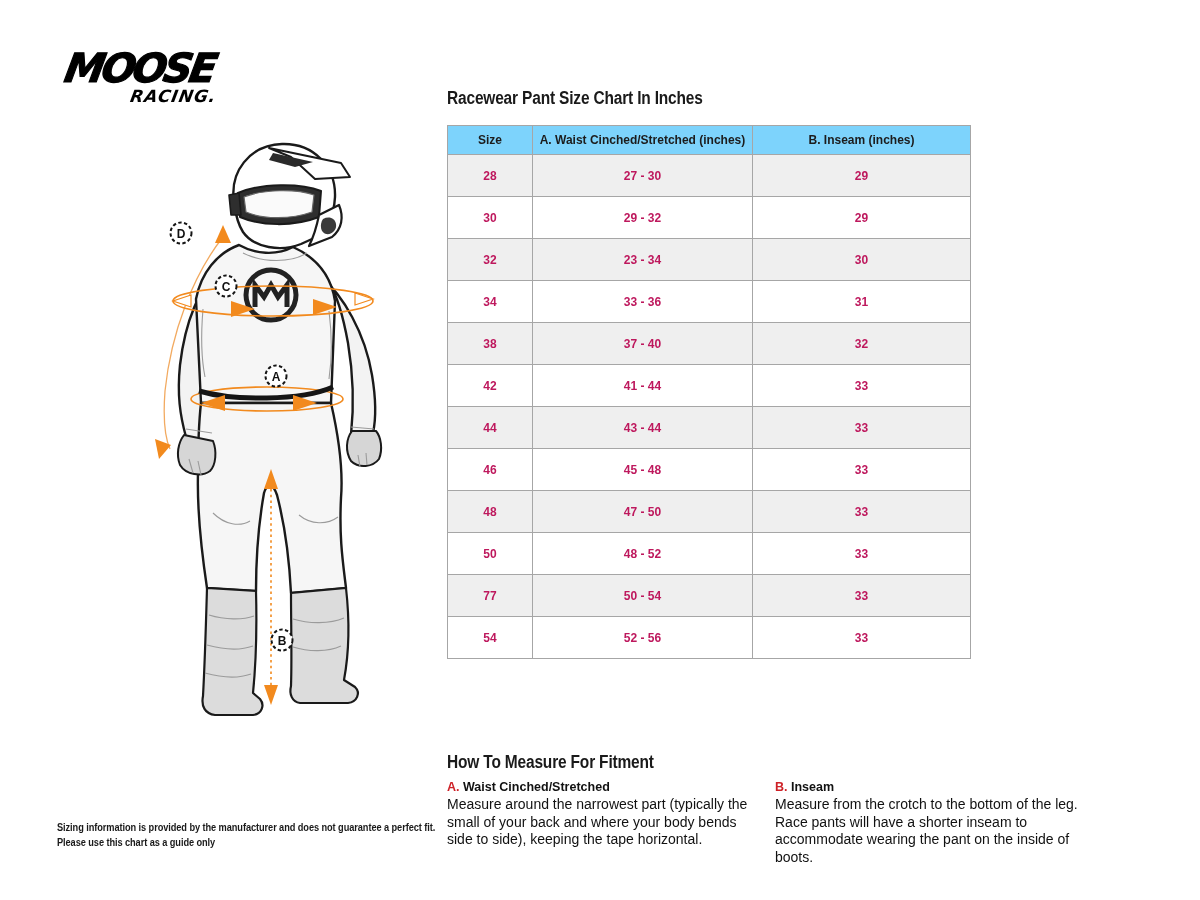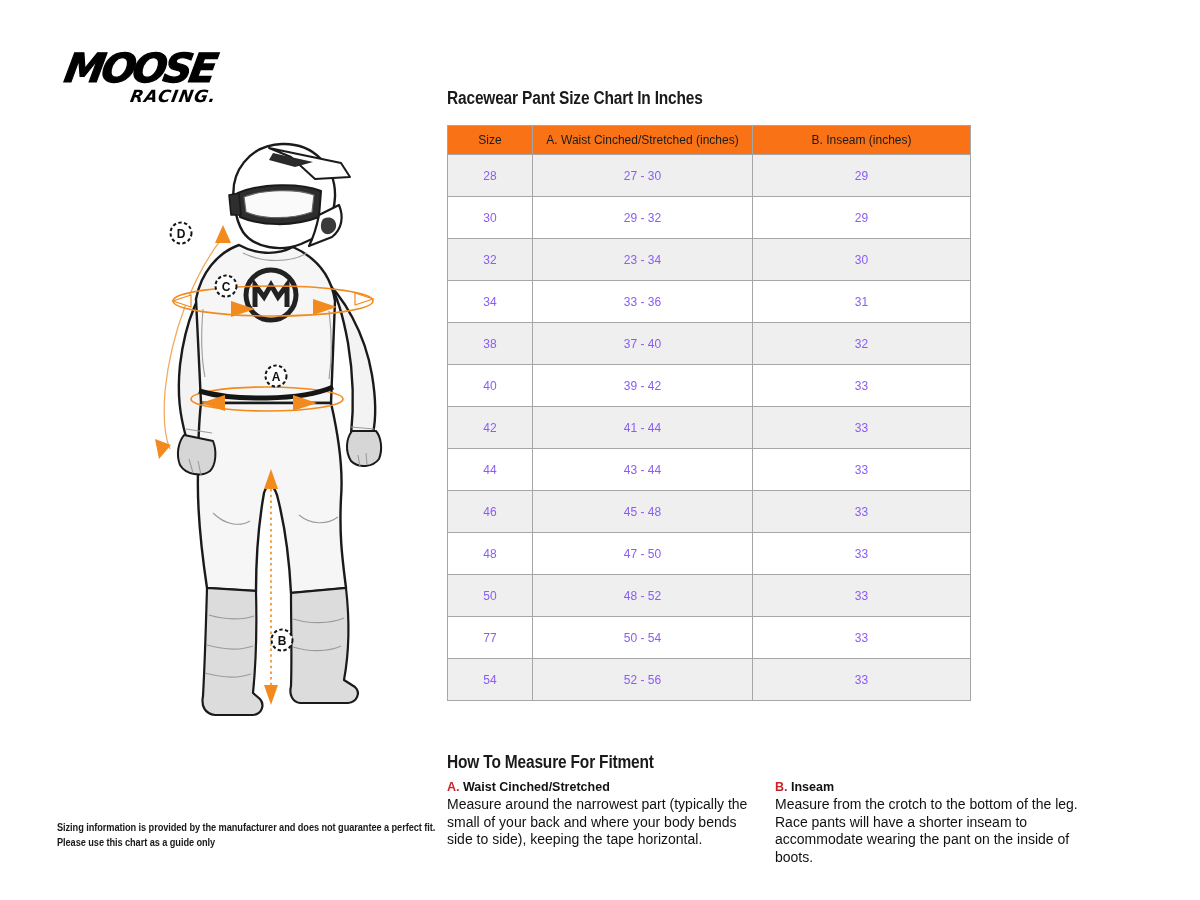--- a/index.html
+++ b/index.html
@@ -22,22 +22,22 @@
   }
   
   .size-table {
     position:absolute; left:447px; top:125px; width:523px;
     border-collapse:collapse; table-layout:fixed;
   }
   .size-table th, .size-table td {
     border:1px solid #a6a6a6; text-align:center; vertical-align:middle;
     font-size:12px; padding:0;
   }
-  .size-table thead th { height:28px; background:#f97316; font-weight:400; color:#1c1c1c; }
-  .size-table tbody td { height:41px; font-weight:400; color:#8b5cf6; }
+  .size-table thead th { height:28px; background:#7dd3fc; font-weight:700; color:#1c1c1c; }
+  .size-table tbody td { height:41px; font-weight:700; color:#be185d; }
   .size-table tbody tr:nth-child(odd) { background:#efefef; }
   .size-table tbody tr:nth-child(even){ background:#ffffff; }
   
   .howto-col { position:absolute; top:780px; }
   .howto-col.a { left:447px; width:306px; }
   .howto-col.b { left:775px; width:312px; }
   .howto-sub { font-size:12.5px; font-weight:700; margin:0 0 2px 0; color:#111; }
   .howto-letter { color:#ce2127; }
   .howto-body { font-size:14px; line-height:1.26; margin:0; color:#111; }
   
@@ -194,25 +194,20 @@
           <td>34</td>
           <td>33 - 36</td>
           <td>31</td>
         </tr>
       <tr>
           <td>38</td>
           <td>37 - 40</td>
           <td>32</td>
         </tr>
       <tr>
-          <td>40</td>
-          <td>39 - 42</td>
-          <td>33</td>
-        </tr>
-      <tr>
           <td>42</td>
           <td>41 - 44</td>
           <td>33</td>
         </tr>
       <tr>
           <td>44</td>
           <td>43 - 44</td>
           <td>33</td>
         </tr>
       <tr>

